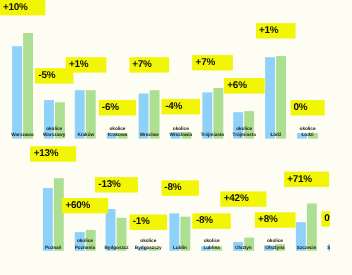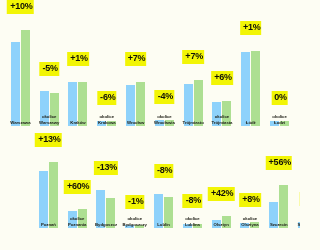--- a/index.html
+++ b/index.html
@@ -70,21 +70,21 @@
 
   .value-tag {
     position: absolute;
     left: 50%;
     transform: translateX(-50%);
     background: #f2f505;
     color: #111108;
     font-size: 9px;
     font-weight: bold;
     line-height: 1;
-    padding: 2px 1px 3px 3px;
+    padding: 2px 16px 3px 3px;
     white-space: nowrap;
     letter-spacing: -0.2px;
     z-index: 5;
   }
 
   .cat-label {
     position: absolute;
     bottom: 1px;
     left: 50%;
     transform: translateX(-50%);
@@ -258,40 +258,40 @@
         <span class="value-tag" style="bottom:20px;">-8%</span>
         <div class="bars">
           <div class="bar bar-a" style="height:4px;"></div>
           <div class="bar bar-b" style="height:4px;"></div>
         </div>
         <span class="cat-label">okolice
 Lublina</span>
       </div>
 
       <div class="group">
-        <span class="value-tag" style="bottom:27px;">+42%</span>
+        <span class="value-tag" style="bottom:40px;">+42%</span>
         <div class="bars">
           <div class="bar bar-a" style="height:8px;"></div>
           <div class="bar bar-b" style="height:12px;"></div>
         </div>
         <span class="cat-label">Olsztyn</span>
       </div>
 
       <div class="group">
         <span class="value-tag" style="bottom:21px;">+8%</span>
         <div class="bars">
           <div class="bar bar-a" style="height:5px;"></div>
           <div class="bar bar-b" style="height:6px;"></div>
         </div>
         <span class="cat-label">okolice
 Olsztyna</span>
       </div>
 
       <div class="group">
-        <span class="value-tag" style="bottom:58px;">+56%</span>
+        <span class="value-tag" style="bottom:58px;">+71%</span>
         <div class="bars">
           <div class="bar bar-a" style="height:26px;"></div>
           <div class="bar bar-b" style="height:43px;"></div>
         </div>
         <span class="cat-label">Szczecin</span>
       </div>
 
       <div class="group">
         <span class="value-tag" style="bottom:22px;">0%</span>
         <div class="bars">

